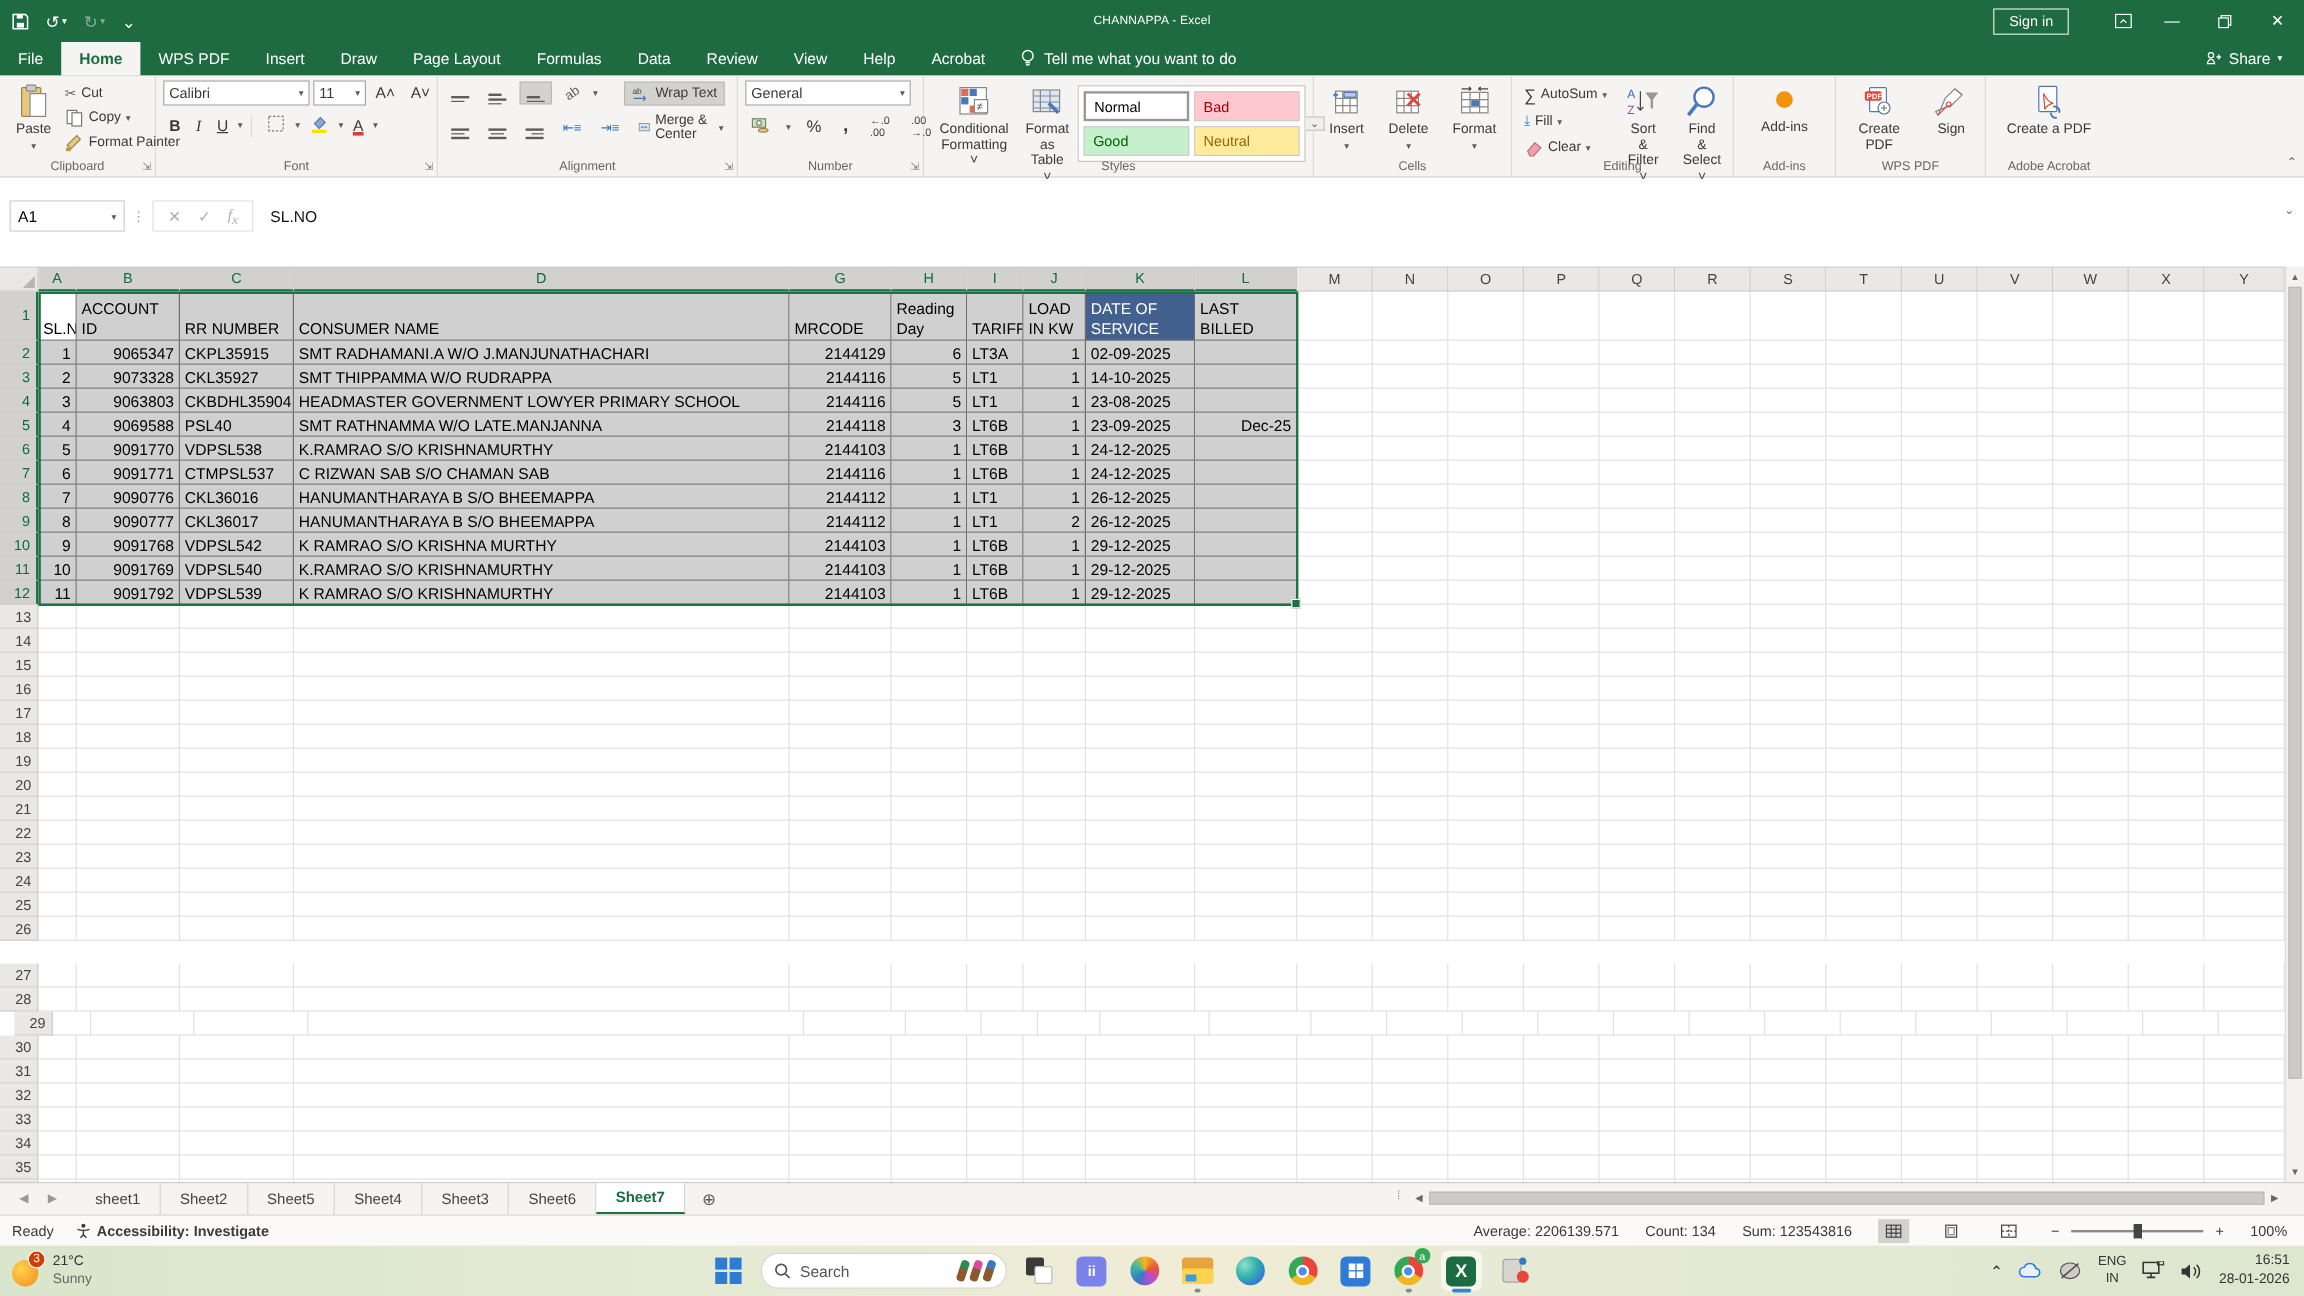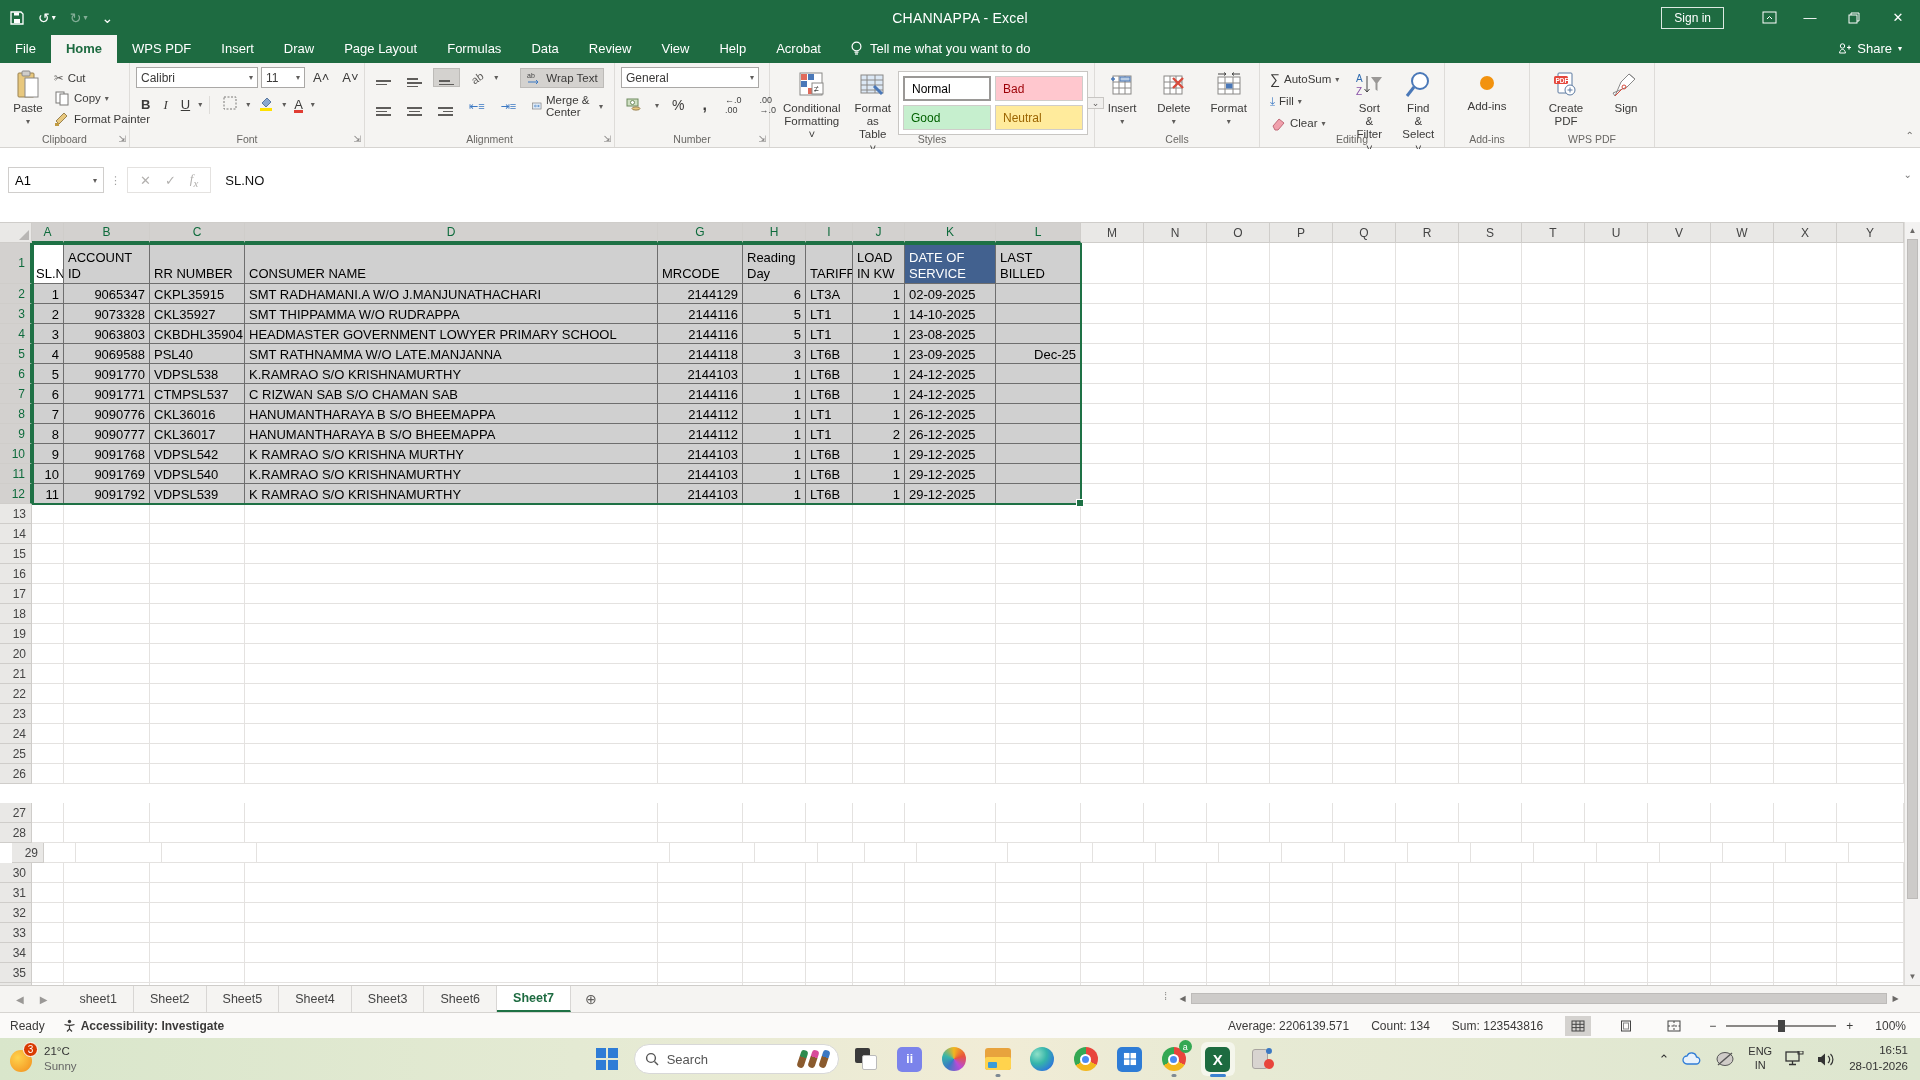--- a/index.html
+++ b/index.html
@@ -3,21 +3,21 @@
 <meta charset="utf-8">
 <style>
   * { margin:0; padding:0; box-sizing:border-box; }
   html,body { width:1920px; height:1080px; overflow:hidden; font-family:"Liberation Sans", sans-serif; background:#fff; }
   
   #titlebar { position:absolute; left:0; top:0; width:1920px; height:35px; background:#1e6b41; color:#fff; }
   #qat { position:absolute; left:10px; top:0; height:35px; display:flex; align-items:center; gap:14px; }
   .qat-btn { color:#fff; font-size:14px; display:flex; align-items:center; gap:2px; }
   .qat-btn .caret { font-size:8px; }
   .dim { opacity:.45; }
-  #title-text { position:absolute; left:0; right:0; top:0; height:35px; display:flex; align-items:center; justify-content:center; font-size:14px; letter-spacing:.2px;text-align:right; }
+  #title-text { position:absolute; left:0; right:0; top:0; height:35px; display:flex; align-items:center; justify-content:center; font-size:10px; letter-spacing:.2px;text-align:right; }
   #titlebar-right { position:absolute; right:0; top:0; height:35px; display:flex; align-items:stretch; }
   #signin { align-self:center; border:1px solid rgba(255,255,255,.85); font-size:12px; padding:3px 12px; margin-right:26px; }
   .winbtn { width:44px; display:flex; align-items:center; justify-content:center; font-size:13px; color:#fff; }
   .ribbonopt { width:38px; display:flex; align-items:center; justify-content:center; }
   
   #tabrow { position:absolute; left:0; top:35px; width:1920px; height:28px; background:#1e6b41; display:flex; align-items:flex-end; }
   .rtab { color:#fff; font-size:13px; padding:6px 15px 7px; }
   .rtab.active { background:#f5f4f2; color:#1e6b41; font-weight:bold; }
   #tellme { display:flex; align-items:center; gap:7px; color:#fff; font-size:13px; padding:6px 14px 7px; }
   #share-btn { margin-left:auto; color:#fff; font-size:13px; display:flex; align-items:center; gap:6px; padding:6px 18px 7px; }
@@ -477,20 +477,31 @@
           <path d="M4 26l6-14 8-8 6 5-8 8-14 6z" fill="#fff" stroke="#888"></path>
           <path d="M18 4l6 5" stroke="#888"></path>
           <circle cx="13" cy="17" r="2" fill="none" stroke="#d84b3c"></circle>
           <path d="M4 26l7-7" stroke="#d84b3c"></path>
         </svg>
       <span>Sign</span>
     </div>
     <span class="glabel">WPS PDF</span>
   </div>
 
+  <div class="rgroup" style="width:105px; justify-content:center; border-right:none;">
+    <div class="bigbtn">
+      <svg class="icon28" viewBox="0 0 30 30">
+          <rect x="6" y="2" width="15" height="21" rx="1" fill="#fff" stroke="#4a78b8"></rect>
+          <path d="M10 8c3 6 6 8 8 8-4 1-6 3-7 5 0-4-1-9-1-13z" fill="none" stroke="#d84b3c"></path>
+          <path d="M18 19a4 4 0 015 5M16 24a4 4 0 005 4" stroke="#4a78b8" fill="none" stroke-width="1.6"></path>
+        </svg>
+      <span>Create a PDF</span>
+    </div>
+    <span class="glabel">Adobe Acrobat</span>
+  </div>
   <span style="position:absolute; right:6px; bottom:6px; color:#6b6967; font-size:10px;">⌃</span>
 </div>
 
 <div id="formulabar">
   <div id="fb-inner">
     <div id="namebox">
         <span>A1</span>
         <span class="minicaret">▾</span>
       </div>
     <span id="fb-dots">⋮</span>

